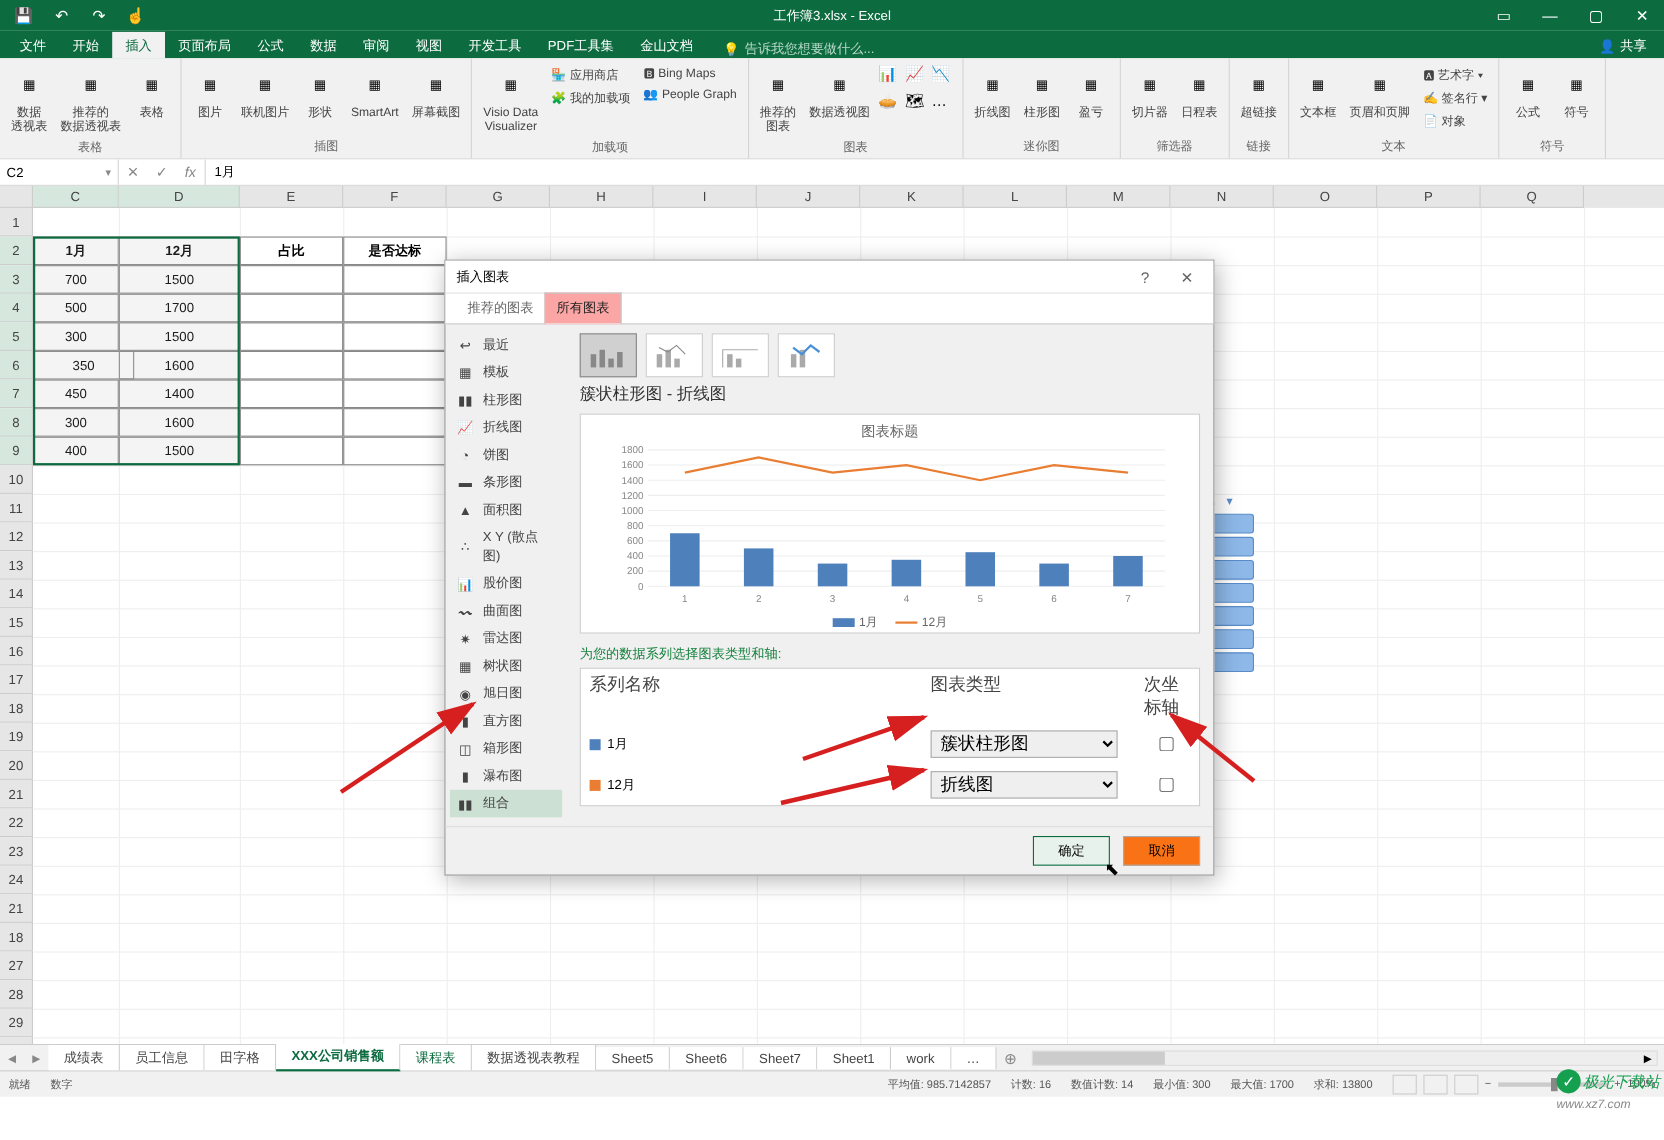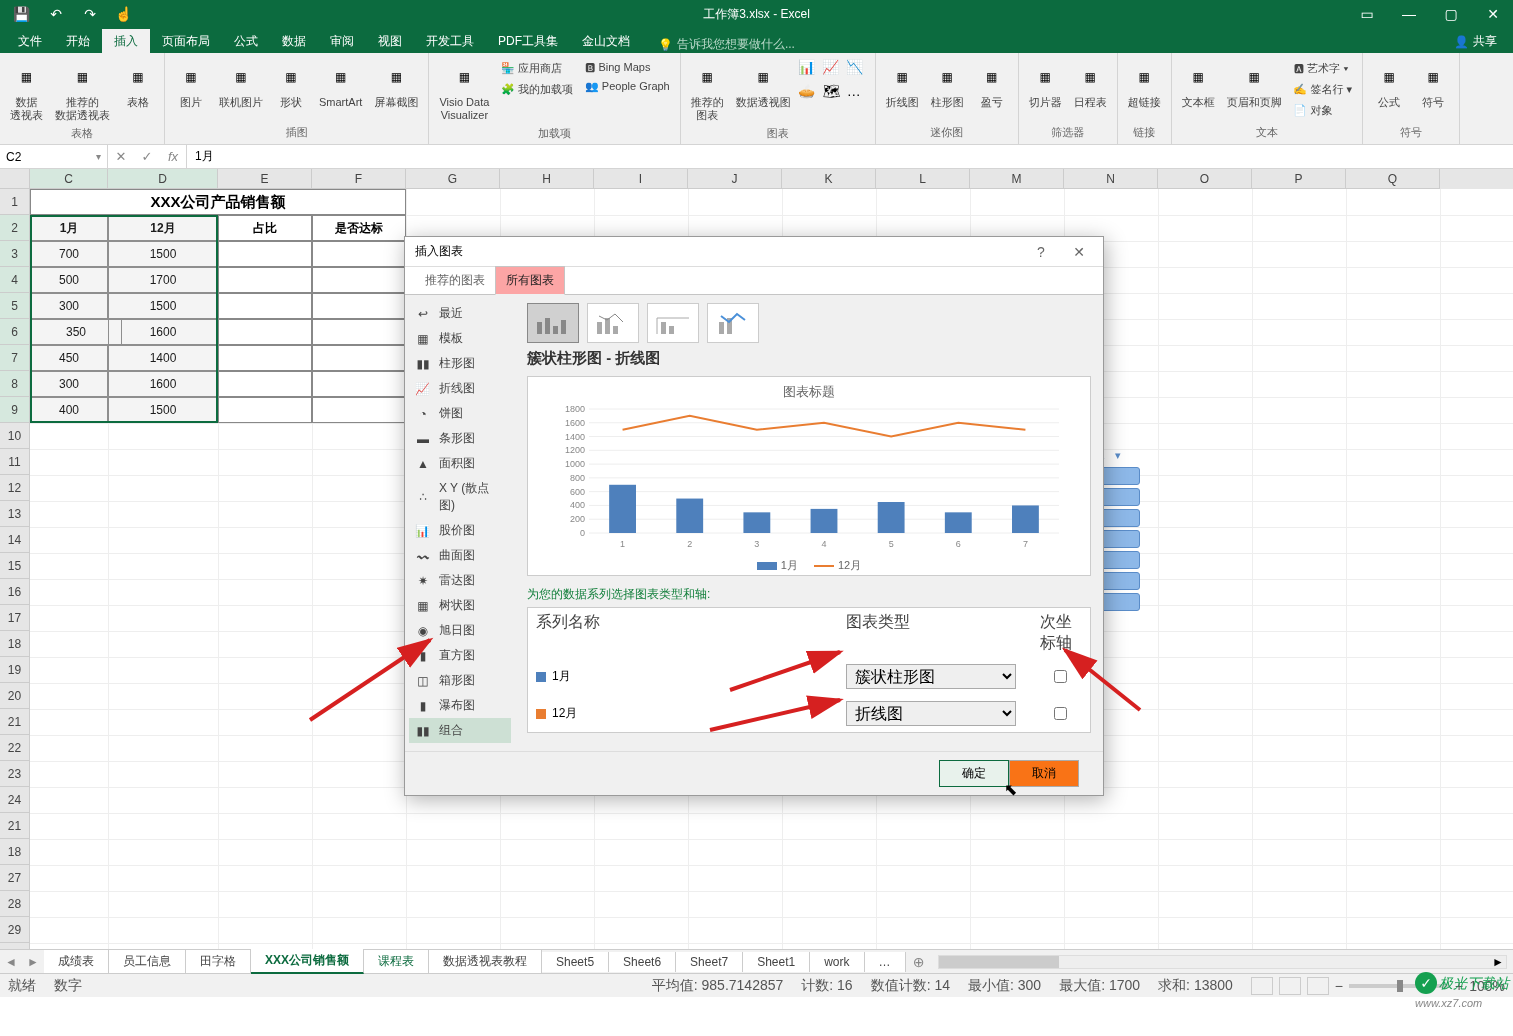--- a/index.html
+++ b/index.html
@@ -66,36 +66,36 @@
 .dialog .dtab.active { border: 1px solid #c5c5c5; border-bottom: 1px solid #f0f0f0; margin-bottom: -1px; background: #fca5a5; color: #222; }
 .dialog .dbody { flex: 1; display: flex; }
 .dialog .sidelist { width: 110px; padding: 6px 4px; }
 .dialog .sidelist .sitem { display: flex; align-items: center; gap: 8px; padding: 4px 6px; font-size: 12px; color: #444; }
 .dialog .sidelist .sitem.sel { background: #cde0d4; }
 .dialog .sidelist .sitem .sico { width: 16px; height: 16px; display: flex; align-items: center; justify-content: center; }
 .dialog .main { flex: 1; padding: 8px 12px; position: relative; }
 .dialog .subtypes { display: flex; gap: 8px; margin-bottom: 6px; }
 .dialog .subtype { width: 52px; height: 40px; border: 1px solid #ccc; background: #fff; display: flex; align-items: center; justify-content: center; }
 .dialog .subtype.sel { background: #d0d0d0; border-color: #888; }
-.dialog .ctitle { font-size: 15px; font-weight: bold; color: #333; margin: 0 0 8px 0; }
+.dialog .ctitle { font-size: 15px; font-weight: normal; color: #333; margin: 0 0 8px 0; }
 .dialog .preview { border: 1px solid #ccc; background: #fff; padding: 6px; height: 200px; position: relative; }
 .dialog .preview-title { text-align: center; font-size: 13px; color: #666; margin-bottom: 2px; }
 .dialog .chartsvg { width: 100%; height: 150px; }
 .dialog .legend { display: flex; justify-content: center; gap: 16px; font-size: 11px; color: #666; margin-top: 2px; }
 .dialog .legend .litem { display: flex; align-items: center; gap: 4px; }
 .dialog .legend .lsw { width: 20px; height: 8px; }
 .dialog .serhdr { font-size: 12px; color: #15803d; margin: 10px 0 4px 0; }
 .dialog .sertable { border: 1px solid #ccc; background: #fff; }
 .dialog .serhead { display: flex; padding: 4px 8px; font-size: 16px; color: #444; }
 .dialog .serrow { display: flex; align-items: center; padding: 6px 8px; }
 .dialog .serrow .sname { flex: 0 0 200px; display: flex; align-items: center; gap: 6px; font-size: 12px; }
 .dialog .serrow .sname .sw { width: 10px; height: 10px; }
 .dialog .serrow select { flex: 0 0 170px; margin-left: 110px; font-size: 16px; padding: 2px 4px; border: 1px solid #aaa; }
 .dialog .serrow .chk { margin-left: 38px; }
-.dialog .dbtns { padding: 8px 24px; display: flex; justify-content: flex-end; gap: 0; border-top: 1px solid #ddd; }
+.dialog .dbtns { padding: 8px 12px; display: flex; justify-content: flex-end; gap: 12px; border-top: 1px solid #ddd; }
 .dialog .dbtns button { padding: 4px 22px; font-size: 12px; border: 1px solid #aaa; background: #f97316; }
 .dialog .dbtns button.primary { border-color: #0c6b3f; background: #e8f2ec; }
 
 
 .arrow { position: absolute; z-index: 200; pointer-events: none; }
 
 
 .bluelist { position: absolute; left: 1095px; top: 280px; width: 45px; }
 .bluelist .bitem { height: 18px; background: #8db8e8; border: 1px solid #5a8cc8; border-radius: 3px; margin-bottom: 3px; }
 .bluelist .btop { display: flex; gap: 4px; margin-bottom: 4px; }
@@ -105,21 +105,21 @@
 .sheettabs { height: 24px; border-top: 1px solid #ccc; display: flex; align-items: center; background: #f1f1f1; }
 .sheettabs .navbtn { width: 22px; text-align: center; color: #888; }
 .sheettabs .stab { padding: 3px 14px; border-right: 1px solid #ccc; background: #fff; font-size: 12px; color: #444; }
 .sheettabs .stab.active { background: #fff; color: #0c6b3f; border-bottom: 2px solid #0c6b3f; font-weight: bold; }
 .sheettabs .stab.hl { background: #fff; color: #0c6b3f; }
 .sheettabs .addbtn { width: 26px; text-align: center; color: #888; font-size: 14px; }
 .sheettabs .hscroll { flex: 1; margin: 0 6px; height: 14px; background: #eee; border: 1px solid #ddd; position: relative; }
 .sheettabs .hscroll .thumb { position: absolute; left: 0; top: 0; bottom: 0; width: 120px; background: #ccc; }
 
 
-.statusbar { height: 24px; background: #f1f1f1; border-top: 1px solid #ccc; display: flex; align-items: center; padding: 0 8px; font-size: 14px; color: #555; justify-content: center; }
+.statusbar { height: 24px; background: #f1f1f1; border-top: 1px solid #ccc; display: flex; align-items: center; padding: 0 8px; font-size: 10px; color: #555; justify-content: center; }
 .statusbar .stat { margin-right: 18px; }
 .statusbar .right { margin-left: auto; display: flex; align-items: center; gap: 6px; }
 .statusbar .viewbtn { width: 22px; height: 18px; border: 1px solid #ccc; }
 .statusbar .zoomslider { width: 100px; height: 4px; background: #ccc; position: relative; }
 .statusbar .zoomslider .zthumb { position: absolute; left: 48px; top: -4px; width: 6px; height: 12px; background: #888; }
 
 
 .watermark { position: absolute; right: 4px; bottom: 26px; font-size: 14px; font-style: italic; color: #15a050; z-index: 300; }
 .watermark .disc { display: inline-block; width: 22px; height: 22px; background: #15a050; border-radius: 50%; color: #fff; text-align: center; line-height: 22px; font-style: normal; margin-right: 2px; }
 
@@ -415,21 +415,20 @@
       <div class="gridlines-h" style="top: 520px;"></div>
       <div class="gridlines-h" style="top: 546px;"></div>
       <div class="gridlines-h" style="top: 572px;"></div>
       <div class="gridlines-h" style="top: 598px;"></div>
       <div class="gridlines-h" style="top: 624px;"></div>
       <div class="gridlines-h" style="top: 650px;"></div>
       <div class="gridlines-h" style="top: 676px;"></div>
       <div class="gridlines-h" style="top: 702px;"></div>
       <div class="gridlines-h" style="top: 728px;"></div>
       <div class="gridlines-h" style="top: 754px;"></div>
-      <div class="tbl-title" style="width: 376px;">XXX公司产品销售额</div>
       <div class="tbl-hdr" style="left: 0px; width: 78px;">1月</div>
       <div class="tbl-hdr" style="left: 78px; width: 110px;">12月</div>
       <div class="tbl-hdr" style="left: 188px; width: 94px;">占比</div>
       <div class="tbl-hdr" style="left: 282px; width: 94px;">是否达标</div>
       <div class="tbl-cell" style="left: 0px; top: 52px; width: 78px;">700</div>
       <div class="tbl-cell" style="left: 78px; top: 52px; width: 110px;">1500</div>
       <div class="tbl-cell" style="left: 188px; top: 52px; width: 94px;"></div>
       <div class="tbl-cell" style="left: 282px; top: 52px; width: 94px;"></div>
       <div class="tbl-cell" style="left: 0px; top: 78px; width: 78px;">500</div>
       <div class="tbl-cell" style="left: 78px; top: 78px; width: 110px;">1700</div>

